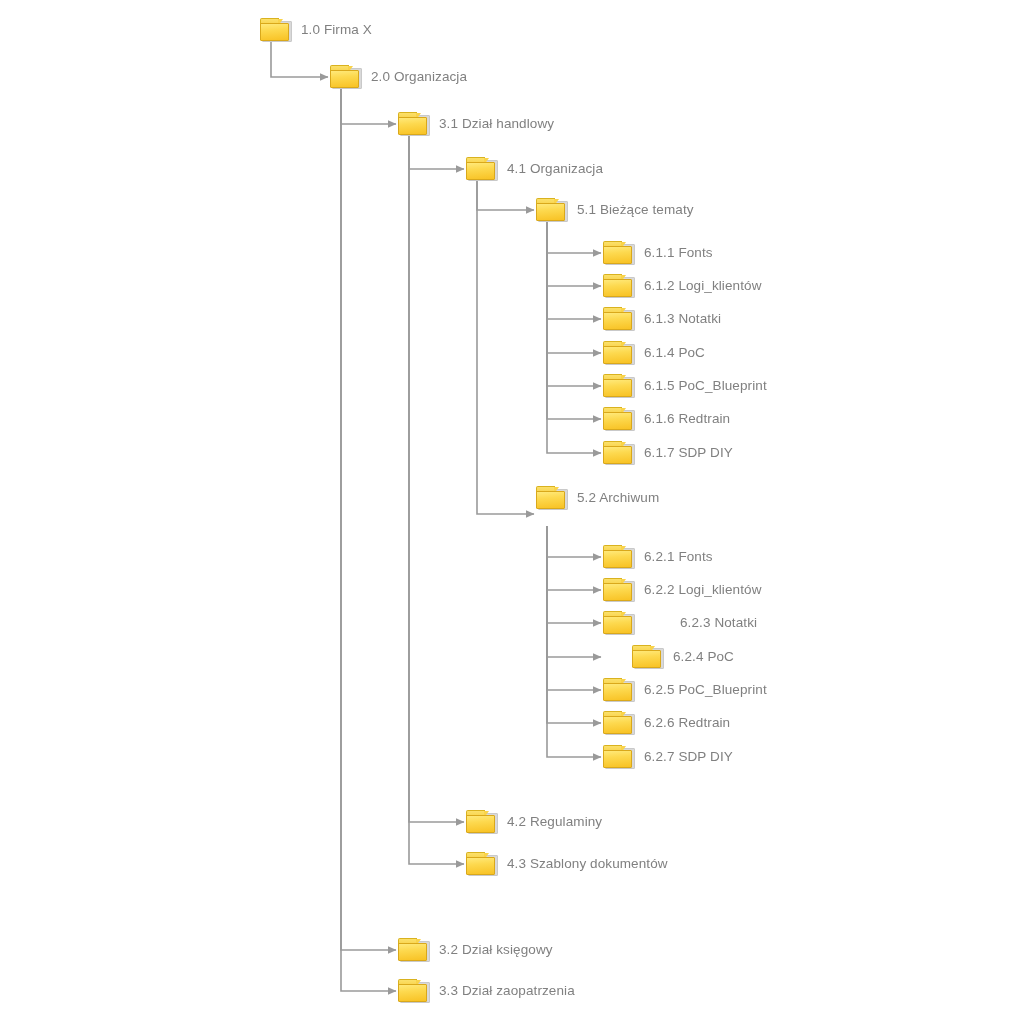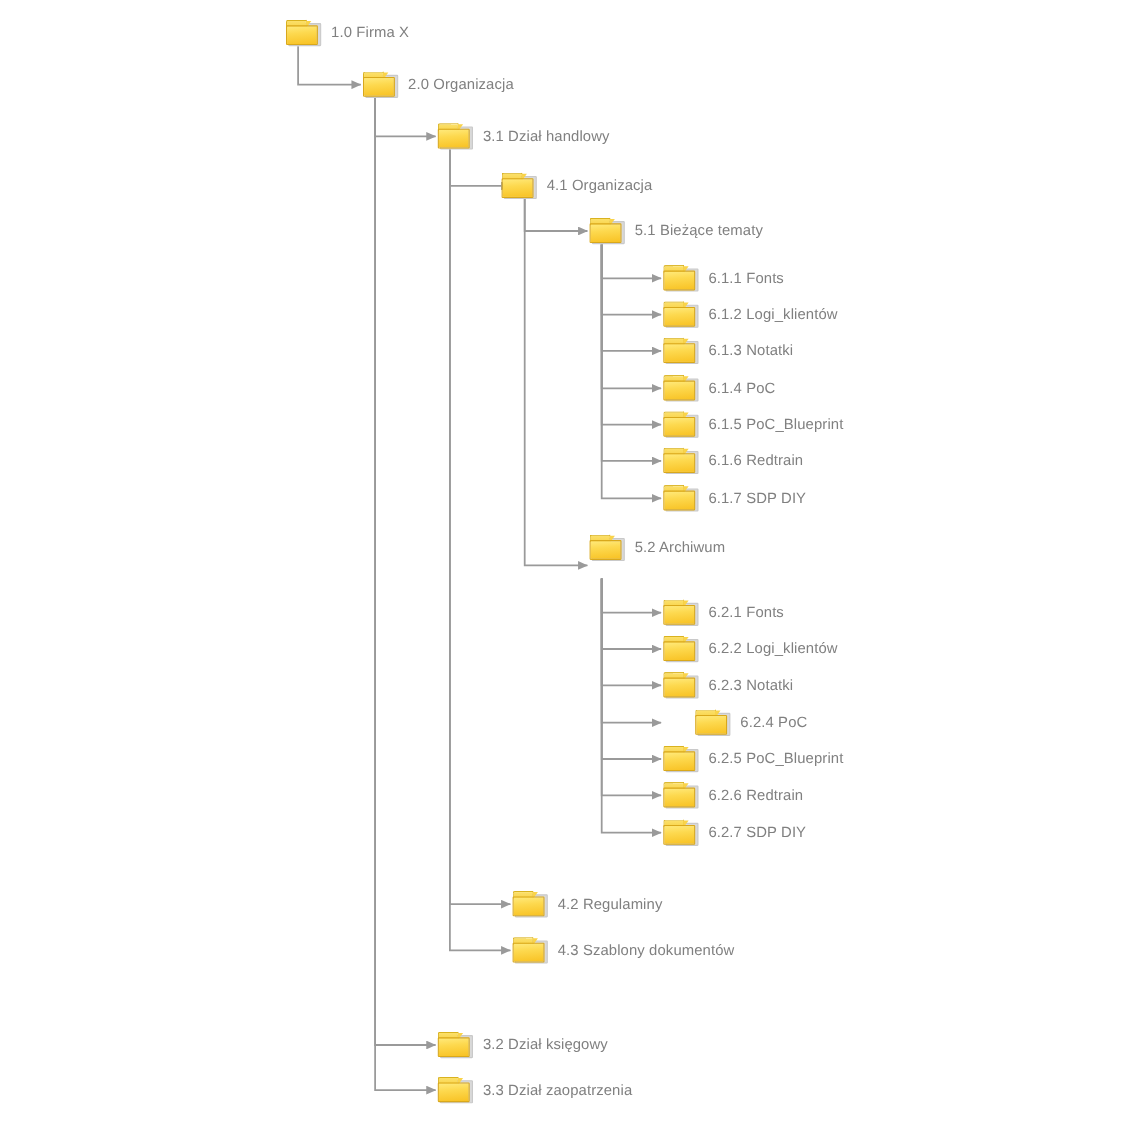--- a/index.html
+++ b/index.html
@@ -130,21 +130,21 @@
         <span class="label">2.0 Organizacja</span>
       </div>
       <div class="node" style="left: 398px; top: 112px;">
         <div class="folder">
           <div class="plate"></div>
           <div class="tab"></div>
           <div class="body"></div>
         </div>
         <span class="label">3.1 Dział handlowy</span>
       </div>
-      <div class="node" style="left: 456px; top: 157px;">
+      <div class="node" style="left: 466px; top: 157px;">
         <div class="folder">
           <div class="plate"></div>
           <div class="tab"></div>
           <div class="body"></div>
         </div>
         <span class="label">4.1 Organizacja</span>
       </div>
       <div class="node" style="left: 536px; top: 198px; justify-content: flex-end;">
         <div class="folder">
           <div class="plate"></div>
@@ -226,21 +226,21 @@
         <span class="label">6.2.1 Fonts</span>
       </div>
       <div class="node" style="left: 603px; top: 578px;">
         <div class="folder">
           <div class="plate"></div>
           <div class="tab"></div>
           <div class="body"></div>
         </div>
         <span class="label">6.2.2 Logi_klientów</span>
       </div>
-      <div class="node" style="left: 603px; top: 611px;">
+      <div class="node" style="left: 603px; top: 611px; gap: 36px;">
         <div class="folder">
           <div class="plate"></div>
           <div class="tab"></div>
           <div class="body"></div>
         </div>
         <span class="label">6.2.3 Notatki</span>
       </div>
       <div class="node" style="left: 632px; top: 645px;">
         <div class="folder">
           <div class="plate"></div>

